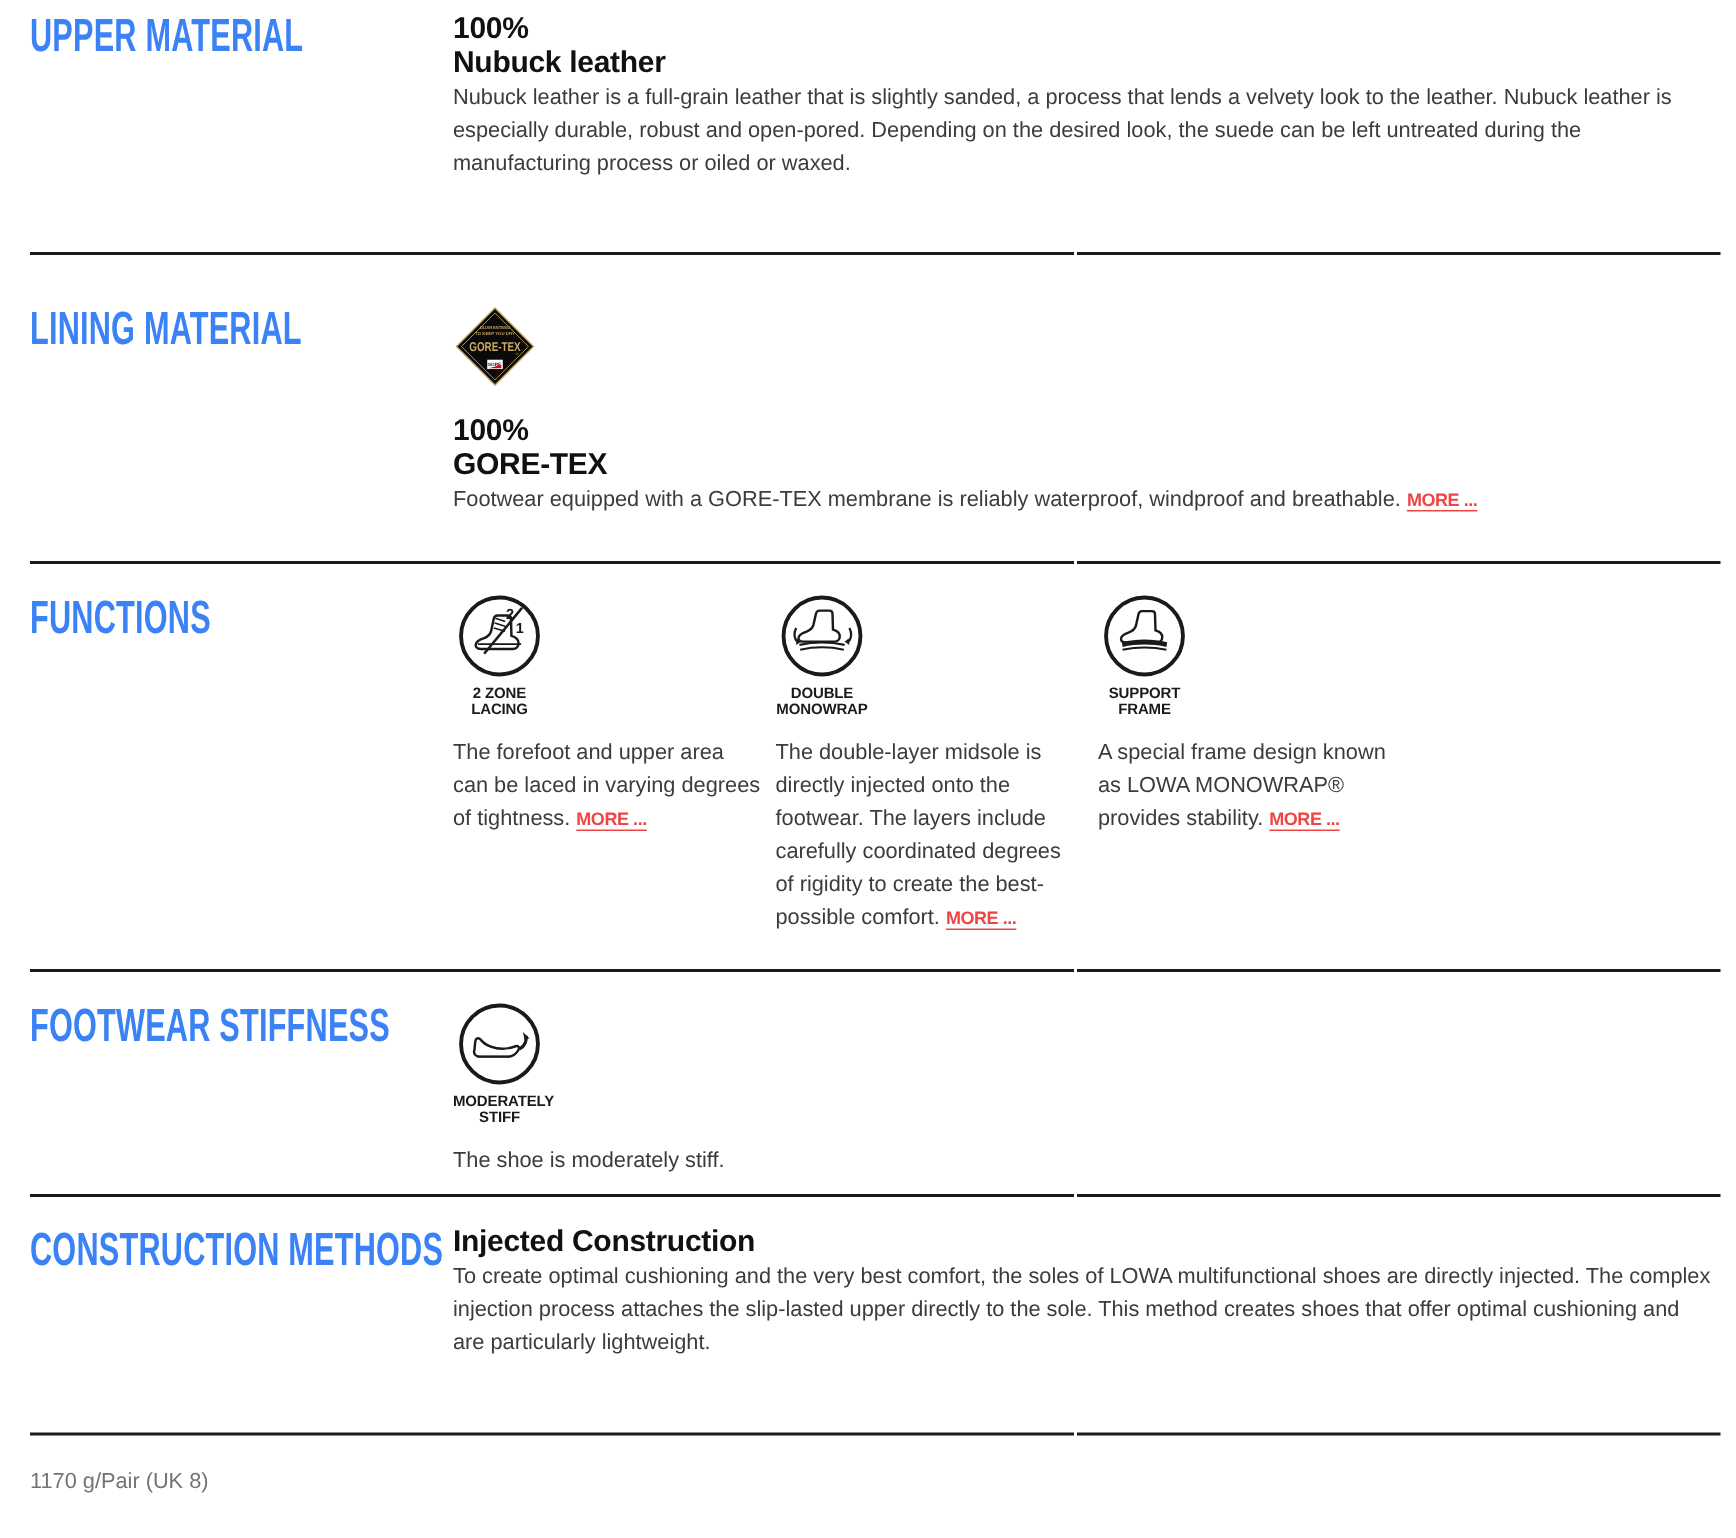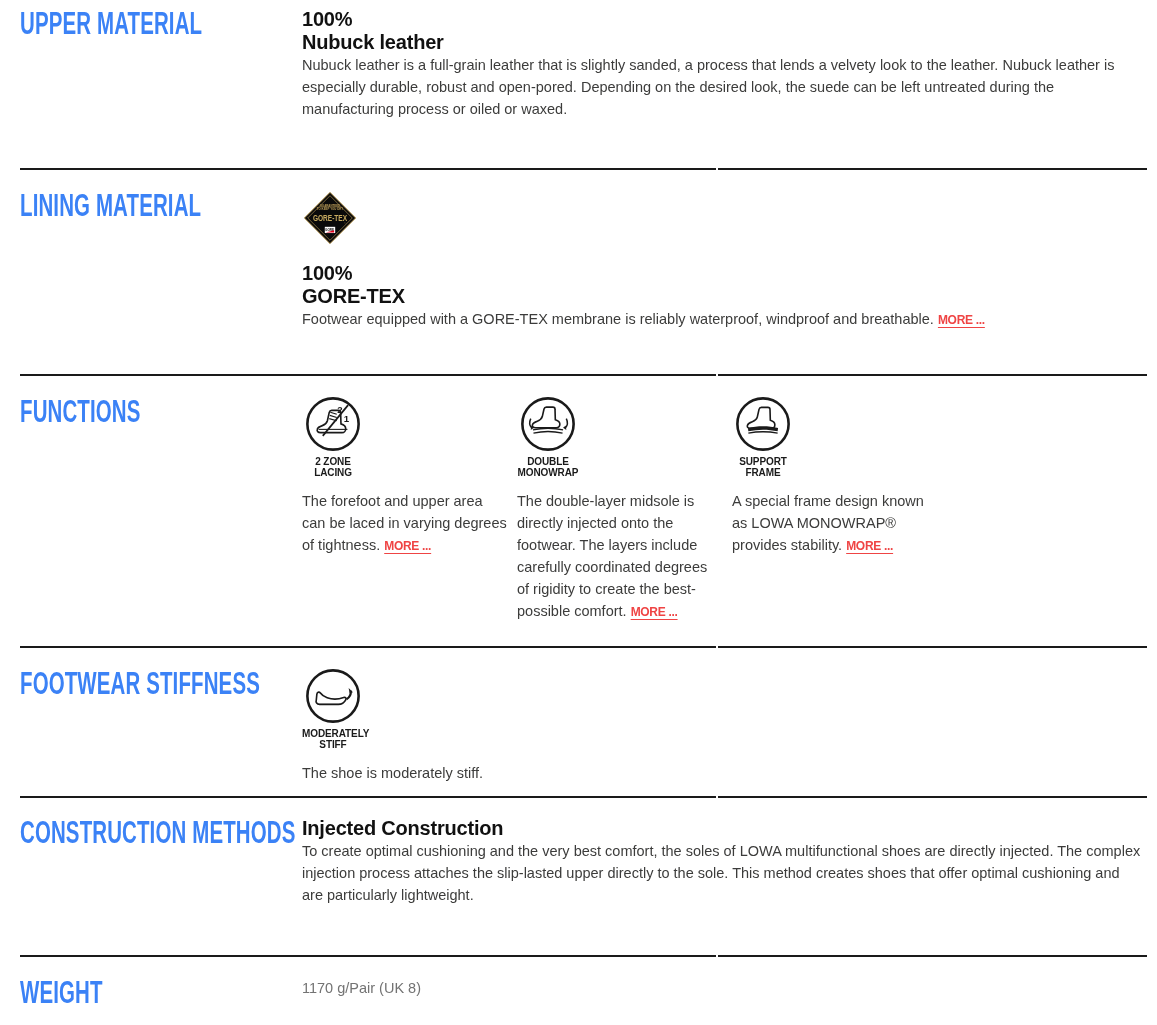--- a/index.html
+++ b/index.html
@@ -33,21 +33,21 @@
   }
 
   
   .divider { display:flex; height:2px; }
   .divider .seg1 { width:696px; background:#1a1a1a; height:2px; }
   .divider .gap  { width:2px; height:2px; background:#ffffff; }
   .divider .seg2 { flex:1; background:#1a1a1a; height:2px; }
 
   
   .r1 { height:168px; padding-top:8px;  }
-  .r2 { height:204px; padding-top:20px; }
+  .r2 { height:204px; padding-top:33px; }
   .r3 { height:270px; padding-top:20px; }
   .r4 { height:148px; padding-top:20px; }
   .r5 { height:157px; padding-top:19px; }
   .r6 { height:56px;  padding-top:20px; }
 
   
   .func-row { display:flex; }
   .func-col { width:215px; flex:0 0 215px; padding-right:10px; }
   .icon-block { width:62px; text-align:center; margin-bottom:12px; }
   .icon-label { font-size:10px; font-weight:700; color:#1a1a1a; line-height:10.5px; letter-spacing:-0.1px; margin-top:1px; }
@@ -234,21 +234,18 @@
     </div>
   </section>
 
   <div class="divider">
       <span class="seg1"></span>
       <span class="gap"></span>
       <span class="seg2"></span>
     </div>
 
   <section class="row r6">
-    <div class="label-col">
-      <h2 class="section-title"><span class="squeeze">WEIGHT</span></h2>
-    </div>
     <div class="content-col">
       <p class="weight-value">1170 g/Pair (UK 8)</p>
     </div>
   </section>
 
 </div>
 
 </body></html>

